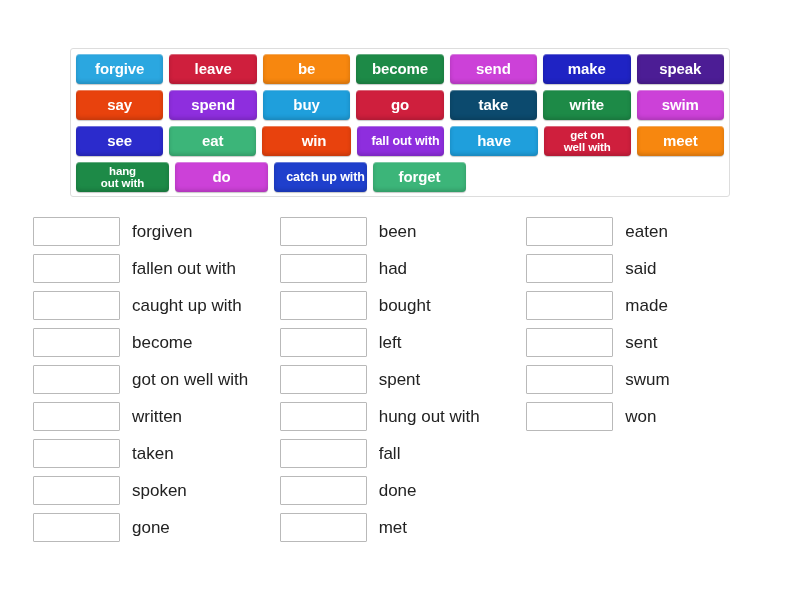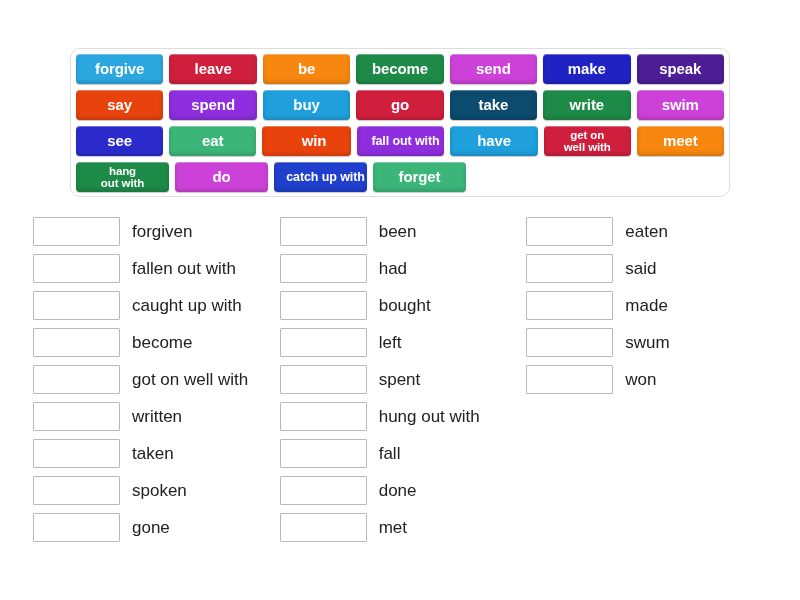--- a/index.html
+++ b/index.html
@@ -17,21 +17,21 @@
   }
 
   
   #word-bank {
     position: absolute;
     left: 70px;
     top: 48px;
     width: 660px;
     box-sizing: border-box;
     border: 1px solid #dddddd;
-    border-radius: 10px;
+    border-radius: 3px;
     background: #ffffff;
     padding: 5px 5px 4px 5px;
   }
   .tile-row {
     display: flex;
     gap: 6px;
     margin-bottom: 6px;
   }
   .tile-row:last-child { margin-bottom: 0; }
 
@@ -219,20 +219,24 @@
       <div class="answer-row">
         <div class="drop-box"></div>
         <span class="answer-label">said</span>
       </div>
       <div class="answer-row">
         <div class="drop-box"></div>
         <span class="answer-label">made</span>
       </div>
       <div class="answer-row">
         <div class="drop-box"></div>
+        <span class="answer-label">sent</span>
+      </div>
+      <div class="answer-row">
+        <div class="drop-box"></div>
         <span class="answer-label">swum</span>
       </div>
       <div class="answer-row">
         <div class="drop-box"></div>
         <span class="answer-label">won</span>
       </div>
     </div>
   </div>
 
 </body></html>

